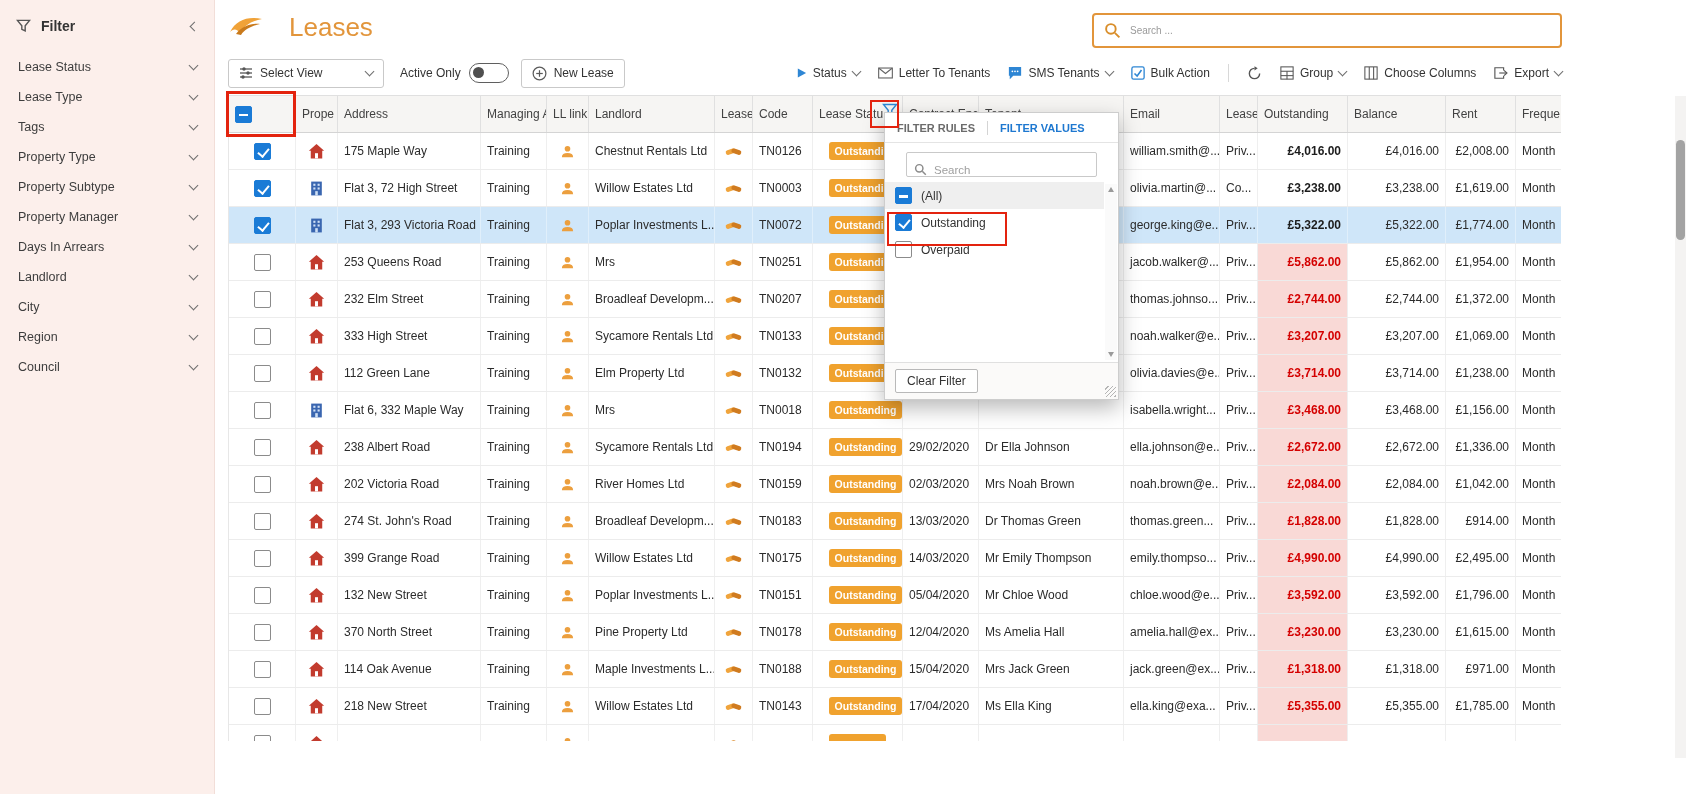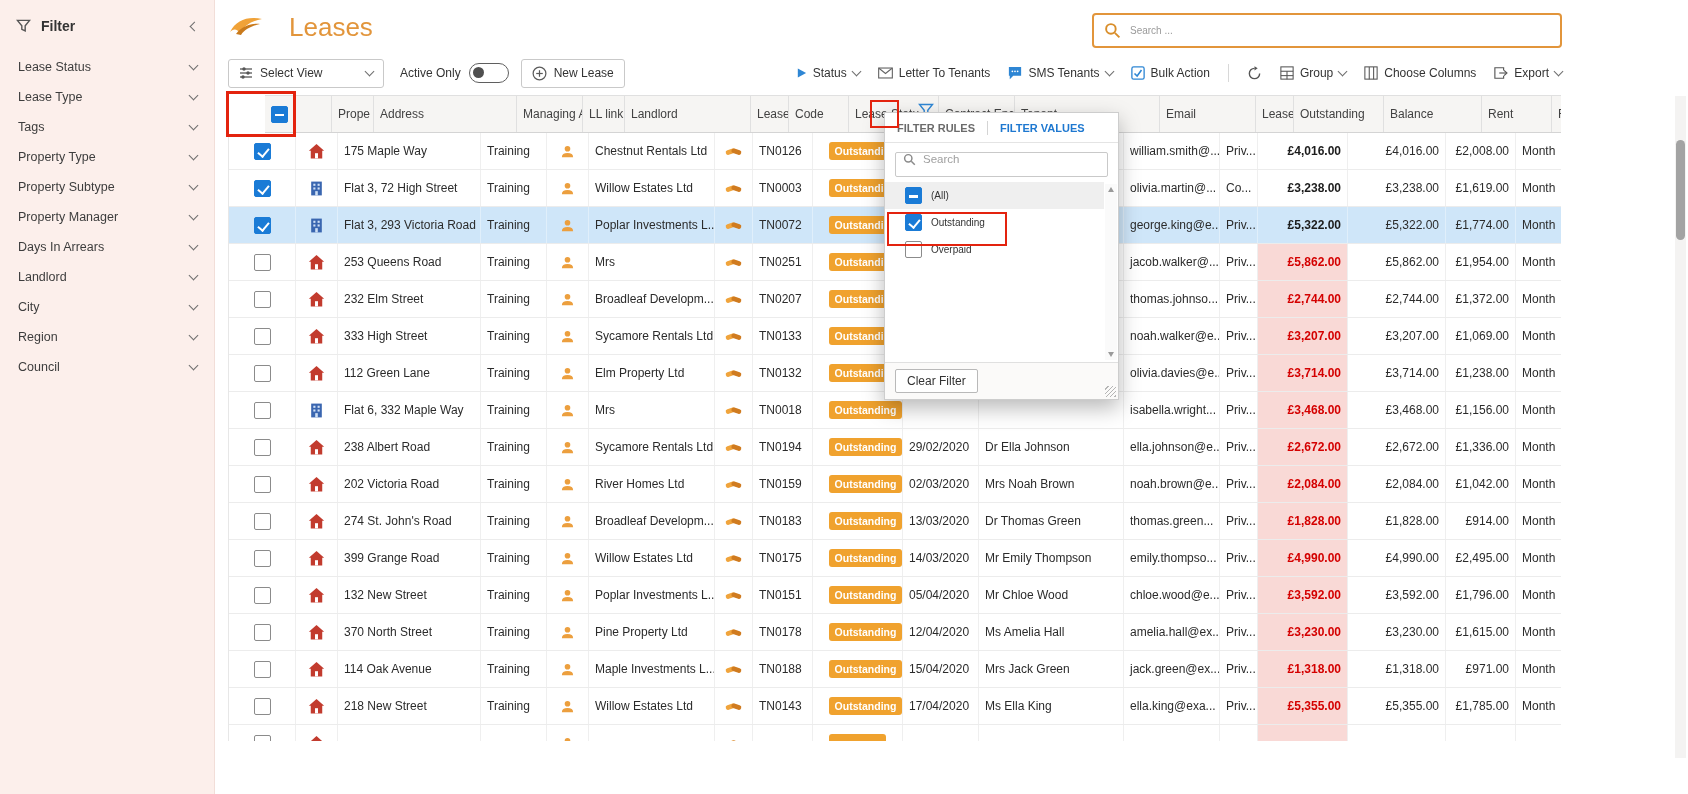--- a/index.html
+++ b/index.html
@@ -35,21 +35,21 @@
   .select-view .lbl { flex:1; }
   .flat-group { display:flex; align-items:center; gap:18px; margin-left:auto; }
   .flat-item { display:flex; align-items:center; gap:6px; font-size:12px; color:#333; cursor:pointer; background:none; border:none; }
   .active-only { display:flex; align-items:center; gap:8px; margin-left:4px; font-size:12px; color:#333; }
   .toggle { width:40px; height:20px; border:1.6px solid #5f5f5f; border-radius:10px; position:relative; background:#fff; cursor:pointer; }
   .toggle .knob { position:absolute; left:3px; top:2.6px; width:11px; height:11px; border-radius:50%; background:#4f4f4f; }
   .tsep { width:1px; height:18px; background:#d8d8d8; }
 
   
   .grid { position:absolute; left:13px; top:95px; width:1333px; height:646px; overflow:hidden; background:#fff; border-left:1px solid #e7e7e7; }
-  .ghead { display:grid; grid-template-columns:var(--cols); height:38px; background:#f6f5f3; border-top:1px solid #e0e0e0; border-bottom:1px solid #d4d4d4;margin-left:36px; }
+  .ghead { display:grid; grid-template-columns:var(--cols); height:38px; background:#f6f5f3; border-top:1px solid #e0e0e0; border-bottom:1px solid #d4d4d4; }
   .th { display:flex; align-items:center; padding:0 6px; font-size:12px; color:#424242; border-right:1px solid #e0e0e0; overflow:hidden; white-space:nowrap; position:relative; }
   .th .filter-ic { position:absolute; right:4px; top:7px; }
   .trow { display:grid; grid-template-columns:var(--cols); height:37px; background:#fff; border-bottom:1px solid #ececec; }
   .trow.selected { background:var(--c-selrow); }
   .td { display:flex; align-items:center; padding:0 6px; font-size:12px; color:#2b2b2b; border-right:1px solid #efefef; overflow:hidden; white-space:nowrap; }
   .td.center { justify-content:center; }
   .td.num { justify-content:flex-end; }
   .td.out { justify-content:flex-end; font-weight:bold; color:#1c1c1c; }
   .trow:not(.selected) .td.out.pink { background:var(--c-pinkbg); color:var(--c-pinktx); }
   .trow.selected .td { border-right-color:rgba(255,255,255,0.35); }
@@ -65,25 +65,25 @@
   
   .picon { width:18px; height:18px; display:flex; align-items:center; justify-content:center; }
 
   
   .popup { position:absolute; left:884px; top:112px; width:235px; height:288px; background:#fff; border:1px solid #cdcdcd; box-shadow:0 8px 20px rgba(0,0,0,0.28); z-index:40; display:flex; flex-direction:column; }
   .popup-tabs { display:flex; align-items:center; height:30px; border-bottom:1px solid #e4e4e4; font-size:11px; font-weight:bold; flex:0 0 auto; }
   .tab { padding:0 12px; cursor:pointer; }
   .tab.rules { color:#6b6b6b; }
   .tab.values { color:var(--c-tabactive); }
   .tab-sep { width:1px; height:14px; background:#d4d4d4; }
-  .popup-search { margin:9px 10px 5px; height:25px; border:1px solid #c9c9c9; border-radius:2px; display:flex; align-items:flex-start; gap:7px; padding:0 7px; flex:0 0 auto; }
+  .popup-search { margin:9px 21px 5px; height:25px; border:1px solid #c9c9c9; border-radius:2px; display:flex; align-items:flex-end; gap:7px; padding:0 7px; flex:0 0 auto; }
   .popup-search input { border:none; outline:none; flex:1; font-size:11.5px; color:#333; }
   .popup-search input::placeholder { color:#9f9f9f; }
   .popup-list { flex:1; position:relative; overflow:hidden; padding-right:14px; }
-  .opt { display:flex; align-items:center; gap:9px; height:27px; padding:0 20px; font-size:10px; color:#333; cursor:pointer; }
+  .opt { display:flex; align-items:center; gap:9px; height:27px; padding:0 10px; font-size:12px; color:#333; cursor:pointer; }
   .opt.first { background:#efefef; }
   .plist-sb { position:absolute; right:1px; top:2px; bottom:2px; width:12px; background:#fafafa; }
   .sb-arrow { position:absolute; left:3px; width:0; height:0; border-left:3.5px solid transparent; border-right:3.5px solid transparent; }
   .sb-arrow.up { top:3px; border-bottom:5px solid #9a9a9a; }
   .sb-arrow.down { bottom:3px; border-top:5px solid #9a9a9a; }
   .popup-footer { height:37px; border-top:1px solid #e0e0e0; background:#fbfaf9; display:flex; align-items:center; padding:0 10px; position:relative; flex:0 0 auto; }
   .clear-btn { border:1px solid #b9b9b9; background:#fff; border-radius:2px; font-size:12px; color:#333; padding:4px 11px; cursor:pointer; }
   .grip { position:absolute; right:2px; bottom:2px; width:11px; height:11px; background:repeating-linear-gradient(135deg, transparent 0 2px, #b5b5b5 2px 3px); }
 
   

